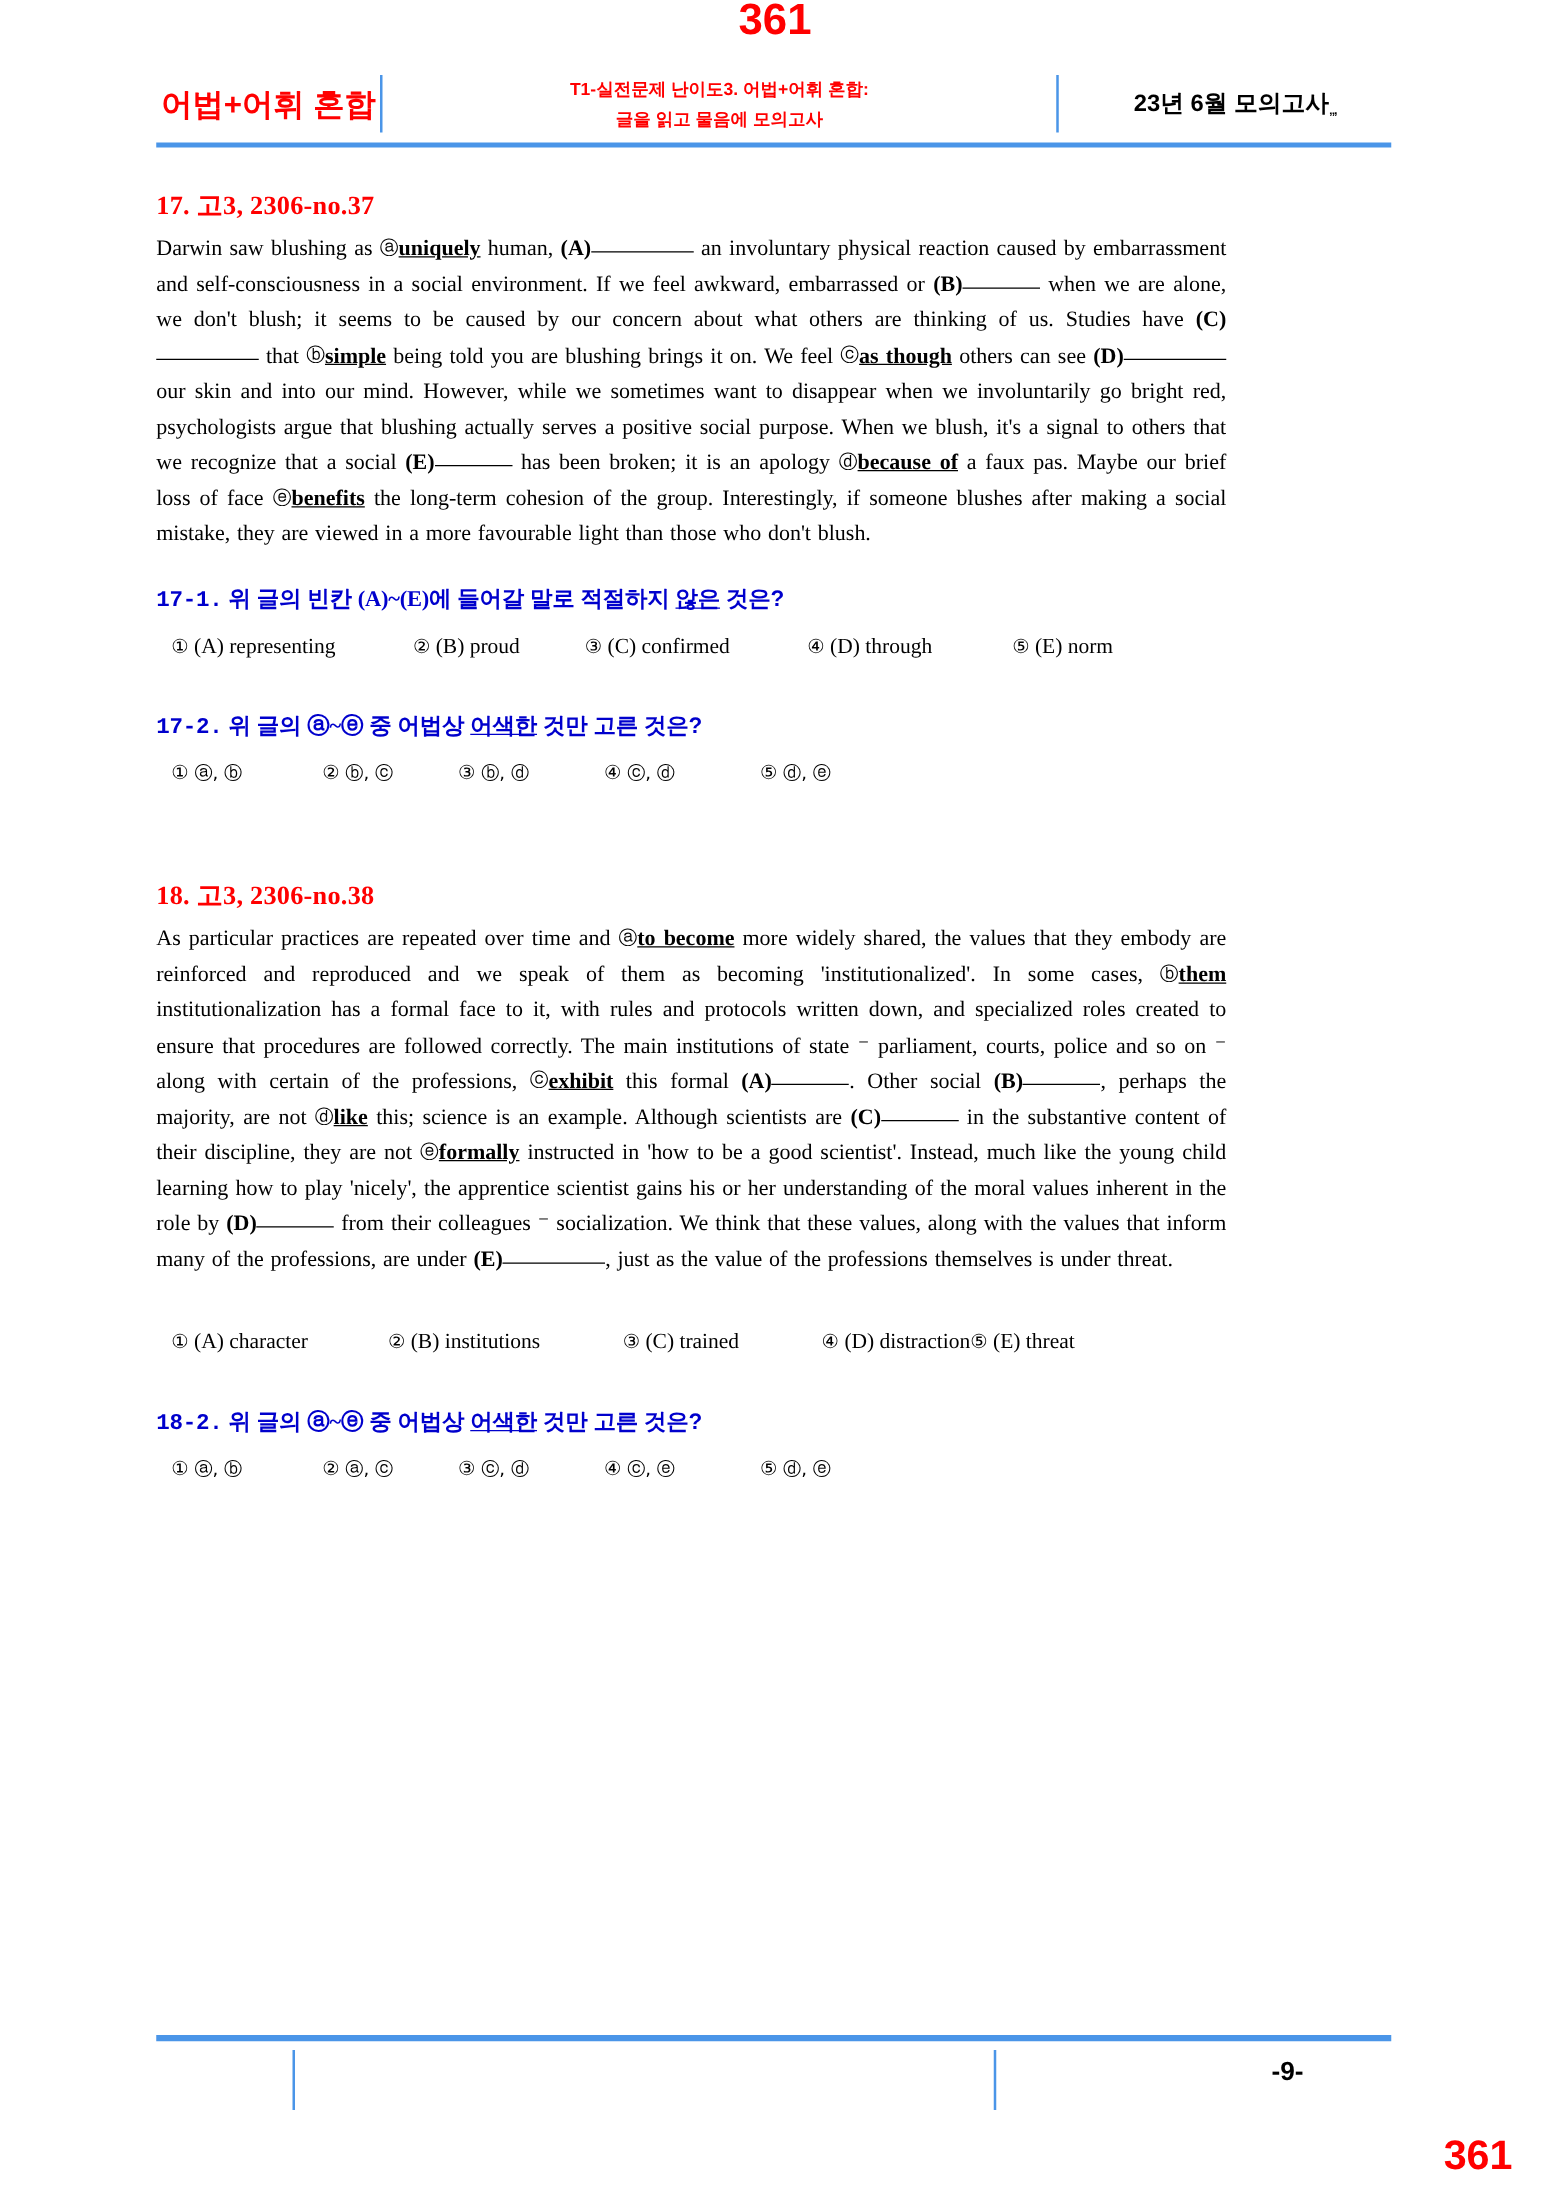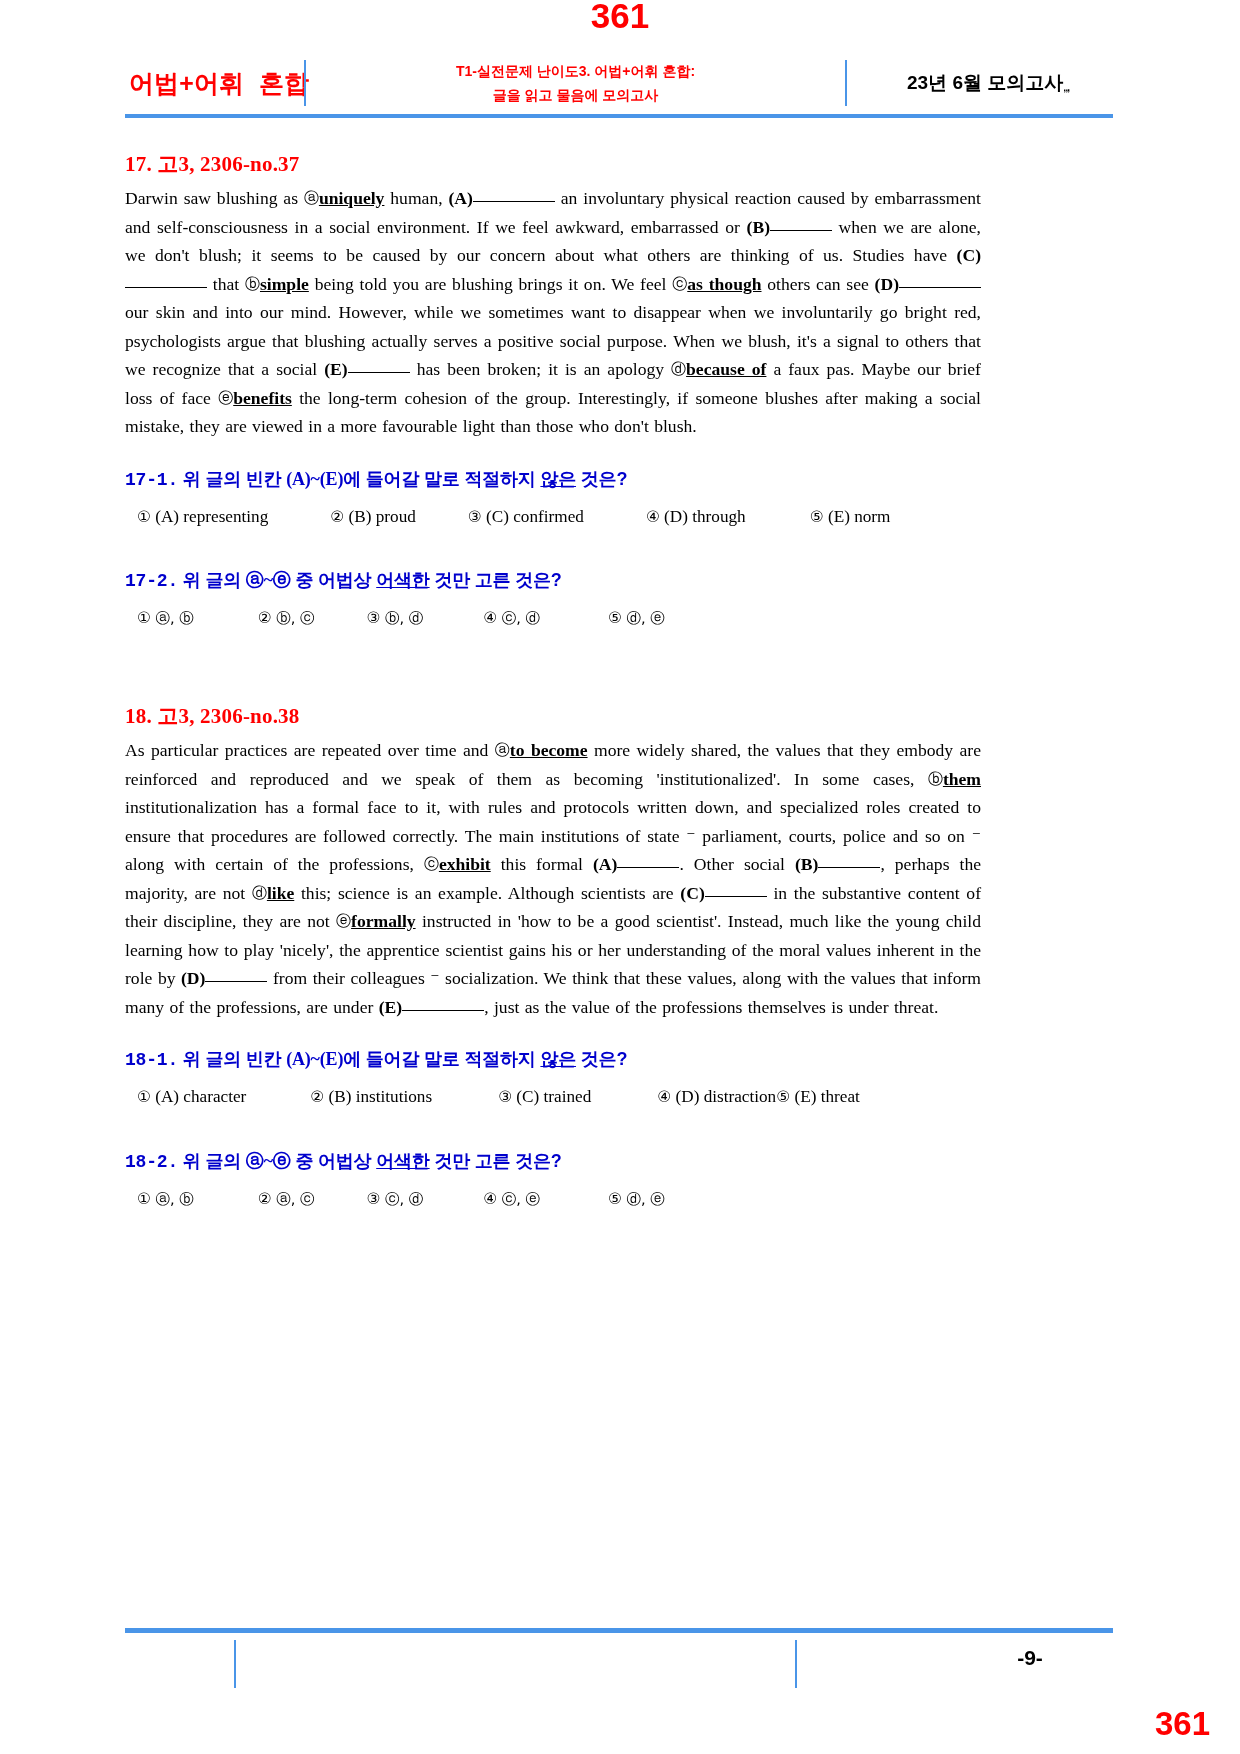--- a/index.html
+++ b/index.html
@@ -25,21 +25,21 @@
   }
 
   
   .header {
     position:absolute; top:54px; left:125px; width:988px; height:58px;
     display:flex; align-items:center;
   }
   .hdr-left {
     width:175px; text-align:left;
     color:#ff0000;
-    font-family:Liberation Mono, monospace;
+    font-family:Liberation Sans, sans-serif;
     font-weight:bold; font-size:25px;
     white-space:nowrap;
     padding-left:4px;
   }
   .hdr-div {
     width:2px; height:46px; background:#4a95e8; flex:0 0 2px;
   }
   .hdr-center {
     flex:1 1 auto; text-align:center;
     color:#ff0000;
@@ -194,21 +194,20 @@
     <div class="gap-lg"></div>
 
     <div>
       <p class="q-head">
         <span>18. 고3, 2306-no.38</span>
       </p>
       <p class="passage" id="passage-1">As particular practices are repeated over time and <span class="circ">ⓐ</span><span class="mark">to become</span> more widely shared, the values that they embody are reinforced and reproduced and we speak of them as becoming 'institutionalized'. In some cases, <span class="circ">ⓑ</span><span class="mark">them</span> institutionalization has a formal face to it, with rules and protocols written down, and specialized roles created to ensure that procedures are followed correctly. The main institutions of state ⁻ parliament, courts, police and so on ⁻ along with certain of the professions, <span class="circ">ⓒ</span><span class="mark">exhibit</span> this formal <span class="blank-label">(A)</span><span class="blank b-sm"></span>. Other social <span class="blank-label">(B)</span><span class="blank b-sm"></span>, perhaps the majority, are not <span class="circ">ⓓ</span><span class="mark">like</span> this; science is an example. Although scientists are <span class="blank-label">(C)</span><span class="blank b-sm"></span> in the substantive content of their discipline, they are not <span class="circ">ⓔ</span><span class="mark">formally</span> instructed in 'how to be a good scientist'. Instead, much like the young child learning how to play 'nicely', the apprentice scientist gains his or her understanding of the moral values inherent in the role by <span class="blank-label">(D)</span><span class="blank b-sm"></span> from their colleagues ⁻ socialization. We think that these values, along with the values that inform many of the professions, are under <span class="blank-label">(E)</span><span class="blank b-md"></span>, just as the value of the professions themselves is under threat.</p>
 
       <div class="gap-sm"></div>
 
-      <p class="sub-q" id="subq-1-0"><span class="num">18-1.</span><span> 위 글의 빈칸 </span><span class="latin">(A)~(E)</span><span>에 들어갈 말로 적절하지 </span><u>않은</u><span> 것은?</span></p>
       <p class="choices" id="choices-1-0"><span class="opt"><span class="cn">①</span><span class=""> (A)  character</span></span><span style="display: inline-block; width: 64px;"></span><span class="opt"><span class="cn">②</span><span class=""> (B)  institutions</span></span><span style="display: inline-block; width: 66px;"></span><span class="opt"><span class="cn">③</span><span class=""> (C)  trained</span></span><span style="display: inline-block; width: 66px;"></span><span class="opt"><span class="cn">④</span><span class=""> (D)  distraction</span></span><span style="display: inline-block; width: 0px;"></span><span class="opt"><span class="cn">⑤</span><span class=""> (E)  threat</span></span></p>
 
       <div class="gap-sm"></div>
 
       <p class="sub-q" id="subq-1-1"><span class="num">18-2.</span><span> 위 글의 </span><span class="latin">ⓐ~ⓔ</span><span> 중 어법상 </span><u>어색한</u><span> 것만 고른 것은?</span></p>
       <p class="choices" id="choices-1-1"><span class="opt"><span class="cn">①</span><span class="cl"> ⓐ, ⓑ</span></span><span style="display: inline-block; width: 64px;"></span><span class="opt"><span class="cn">②</span><span class="cl"> ⓐ, ⓒ</span></span><span style="display: inline-block; width: 52px;"></span><span class="opt"><span class="cn">③</span><span class="cl"> ⓒ, ⓓ</span></span><span style="display: inline-block; width: 60px;"></span><span class="opt"><span class="cn">④</span><span class="cl"> ⓒ, ⓔ</span></span><span style="display: inline-block; width: 68px;"></span><span class="opt"><span class="cn">⑤</span><span class="cl"> ⓓ, ⓔ</span></span></p>
     </div>
   </div>
 
   <div class="rule-bot"></div>

